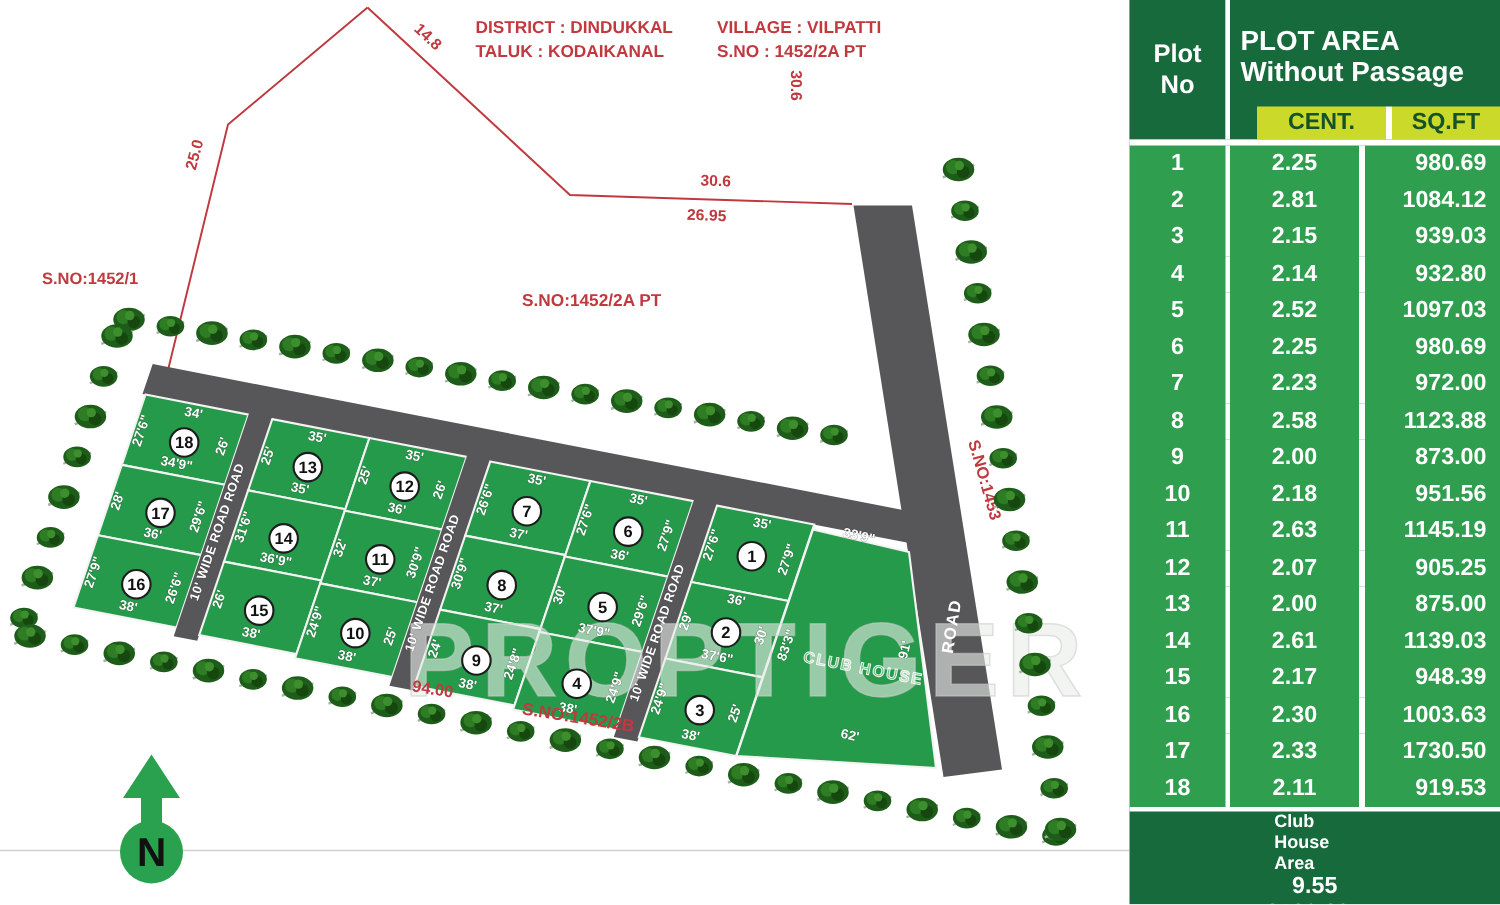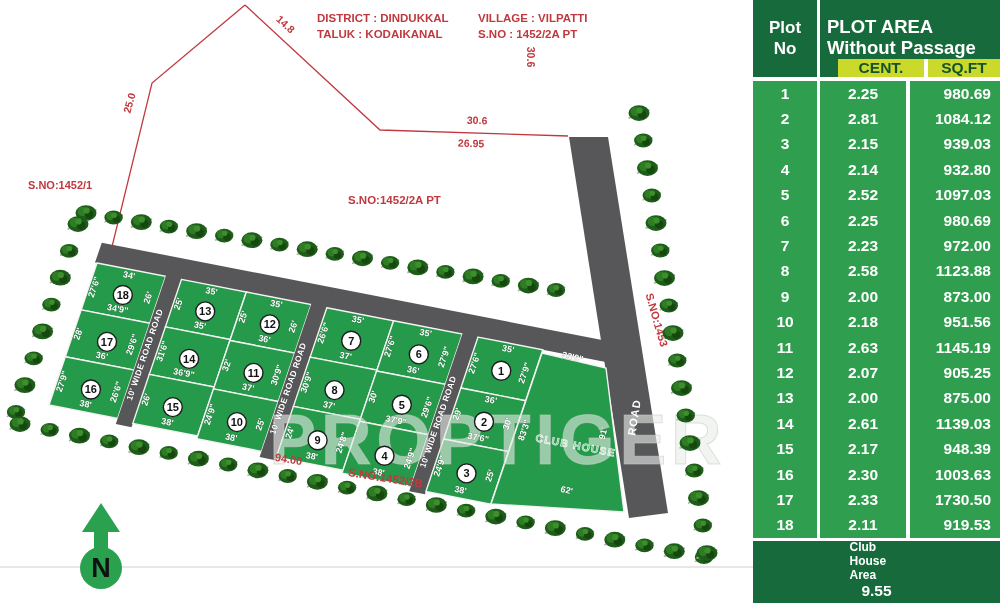--- a/index.html
+++ b/index.html
@@ -4,21 +4,21 @@
 <style>
   html,body{margin:0;padding:0;background:#fff;}
   .stage{position:relative;width:1000px;height:603px;background:#fff;overflow:hidden;
          font-family:"Liberation Sans","DejaVu Sans",sans-serif;}
   #site-svg{position:absolute;left:0;top:0;}
   #site-svg text{font-family:"Liberation Sans","DejaVu Sans",sans-serif;font-weight:bold;}
 
   
   .panel{position:absolute;left:753px;top:0;width:247px;height:603px;background:#fff;
          display:flex;flex-direction:column;font-weight:bold;}
-  .t-header{display:flex;height:77px;background:#f9a8d4;}
+  .t-header{display:flex;height:93px;background:#f9a8d4;}
   .t-col1{width:64px;background:#176a3b;color:#fff;font-size:17px;line-height:1.2;
           display:flex;align-items:center;justify-content:center;text-align:center;padding:0 6px;box-sizing:border-box;}
   .hgap{width:3px;background:#fff;}
   .t-hdr-right{flex:1;display:flex;flex-direction:column;background:#176a3b;}
   .t-area-title{color:#fff;font-size:18.5px;line-height:1.16;padding:16px 0 0 7px;flex:1;}
   .t-subhdr{display:flex;height:22px;padding-left:18px;}
   .ycell{background:#cbd92a;color:#14522a;font-size:15.5px;display:flex;align-items:center;justify-content:center;}
   .ycell.cent{width:86px;}
   .ycell.sq{flex:1;}
   .ygap{width:4px;background:#fff;}

